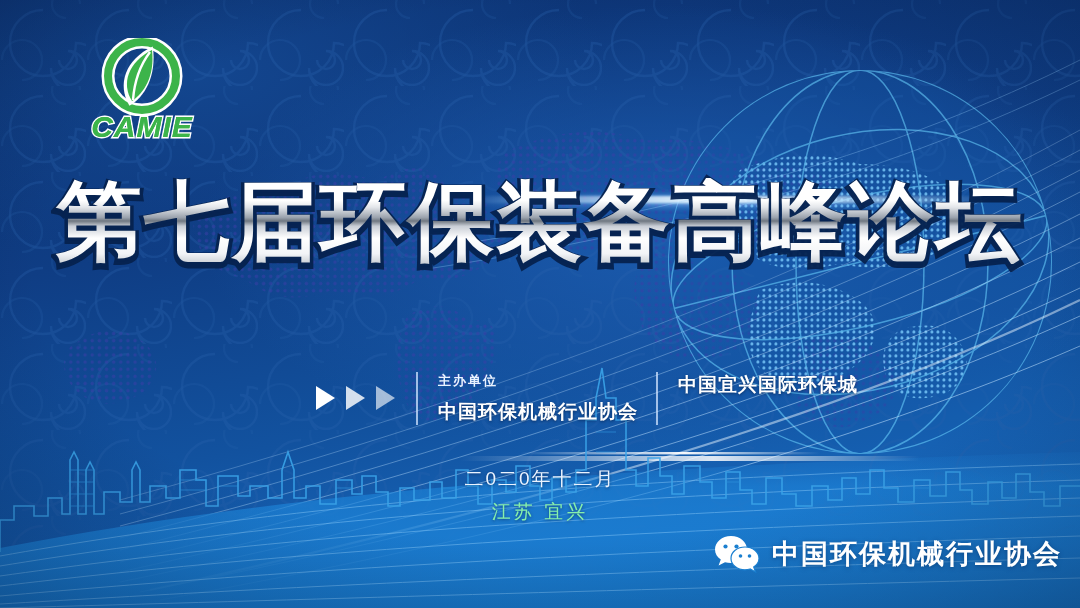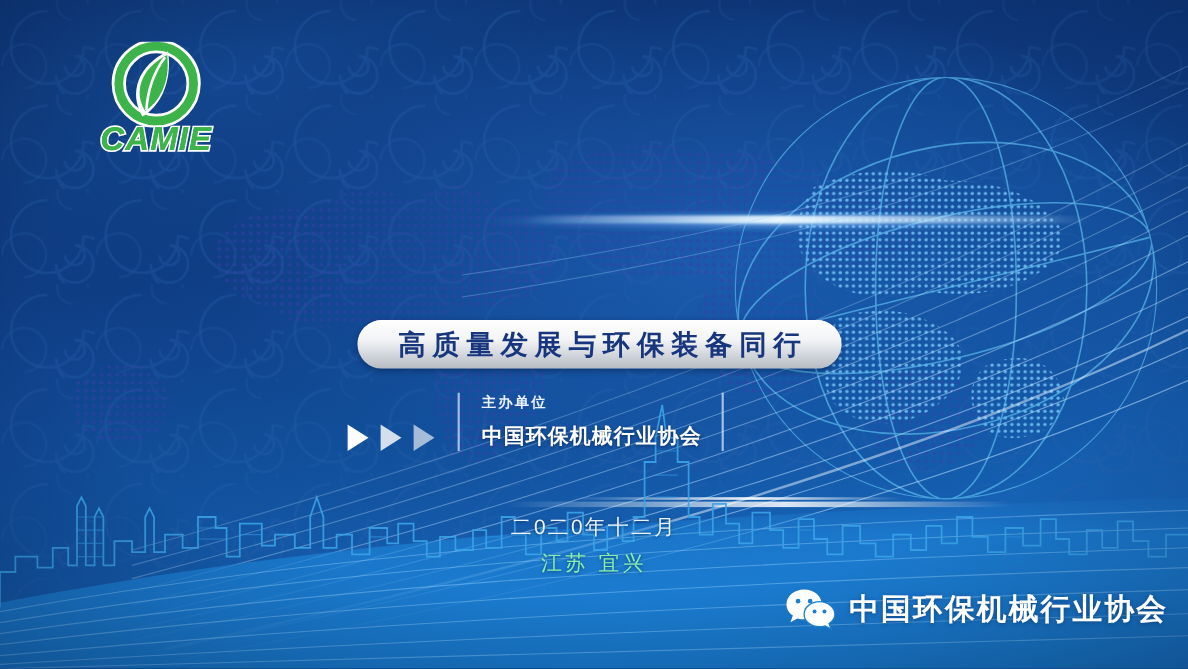--- a/index.html
+++ b/index.html
@@ -110,21 +110,21 @@
     color:#18367d;text-indent:6px;
   }
 
   
   #arrows{position:absolute;left:316px;top:386px;display:flex;gap:11px;align-items:center;}
   .tri{width:0;height:0;border-top:12px solid transparent;border-bottom:12px solid transparent;border-left:19px solid #ffffff;}
   .tri.a2{opacity:.82;}
   .tri.a3{opacity:.62;}
 
   
-  #orgs{position:absolute;left:416px;top:357px;display:flex;align-items:stretch;}
+  #orgs{position:absolute;left:416px;top:372px;display:flex;align-items:stretch;}
   .org{padding:0 18px 0 20px;border-left:2px solid rgba(210,228,255,.75);}
   .org .role{font-size:13px;font-weight:bold;color:#e9f2ff;letter-spacing:2px;margin-bottom:9px;}
   .org .name{font-size:19px;font-weight:bold;color:#ffffff;letter-spacing:1px;
     text-shadow:0 1px 3px rgba(2,20,55,.6);}
 
   
   #datebox{position:absolute;left:0;top:466px;width:1080px;text-align:center;}
   #datebox .date{font-size:19px;color:#eaf3ff;letter-spacing:2px;margin-bottom:7px;
     text-shadow:0 1px 3px rgba(2,20,55,.5);}
   #datebox .place{font-size:19px;color:#86efac;letter-spacing:3px;
@@ -297,37 +297,39 @@
       <circle cx="56" cy="38" r="34" fill="none" stroke="#ffffff" stroke-width="13"></circle>
       <circle cx="56" cy="38" r="34" fill="none" stroke="#3cb44a" stroke-width="8"></circle>
       <path d="M66 10 C 40 22, 32 46, 44 66 C 58 58, 70 38, 66 10 Z" fill="#ffffff" transform="translate(0,0) scale(1.06) translate(-3,-2)"></path>
       <path d="M66 12 C 42 24, 35 46, 46 63 C 58 55, 69 38, 66 12 Z" fill="#3cb44a"></path>
       <path d="M64 14 C 52 30, 48 48, 47 62" fill="none" stroke="#ffffff" stroke-width="2.4"></path>
     </svg>
     <div class="camie-word">CAMIE</div>
     <div class="camie-word-fill">CAMIE</div>
   </div>
 
-
-  <div id="subtitle-pill">
-    <span class="sub-text">高质量发展与环保装备同行</span>
-  </div>
+  <div id="title">
+    <div class="t-shadow">第七届环保装备高峰论坛</div>
+    <div class="t-face">第七届环保装备高峰论坛</div>
+  </div>
+
 
   <div id="arrows">
     <span class="tri a1"></span>
     <span class="tri a2"></span>
     <span class="tri a3"></span>
   </div>
 
   <div id="orgs">
     <div class="org">
       <div class="role">主办单位</div>
       <div class="name">中国环保机械行业协会</div>
     </div>
     <div class="org">
+      <div class="name">中国宜兴国际环保城</div>
     </div>
   </div>
 
   <div id="datebox">
     <div class="date">二0二0年十二月</div>
     <div class="place">江苏 宜兴</div>
   </div>
 
   <div id="wechat">
     <svg width="46" height="40" viewBox="0 0 46 40">

